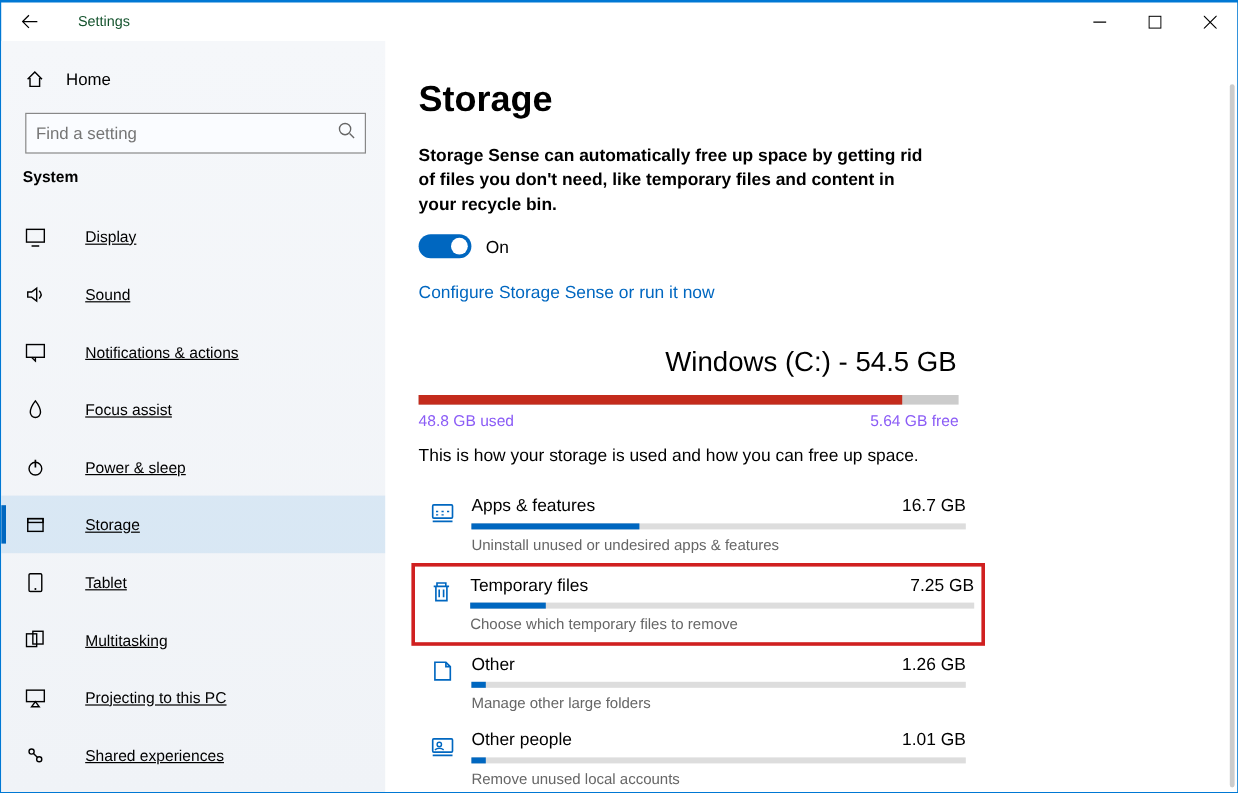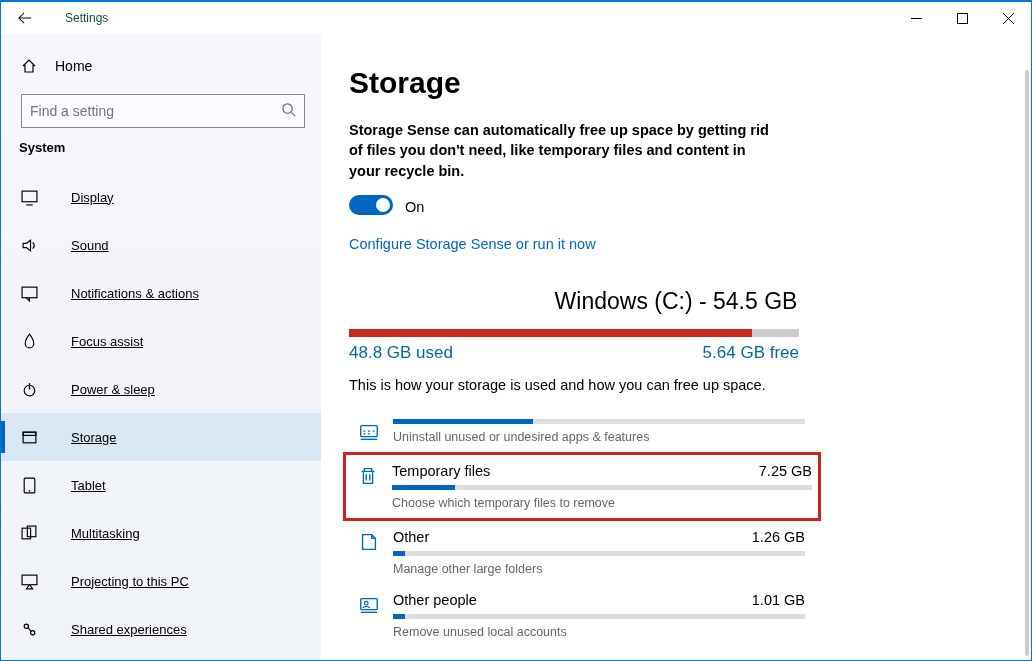--- a/index.html
+++ b/index.html
@@ -31,21 +31,21 @@
   .page-title { font-size:30px; font-weight:600; margin-bottom:20px; }
   .desc { font-size:14.5px; color:#000; max-width:430px; line-height:1.4; margin-bottom:14px;font-weight:bold;}
   .toggle-row { display:flex; align-items:flex-end; margin-bottom:20px;}
   .toggle { width:44px; height:20px; border-radius:10px; background:#0067c0; position:relative; cursor:pointer; margin-right:12px;}
   .toggle::after { content:""; position:absolute; right:3px; top:3px; width:14px; height:14px; background:#fff; border-radius:50%; }
   .toggle-label { font-size:14.5px; }
   .link { color:#0067c0; font-size:14.5px; cursor:pointer; margin-bottom:36px; display:inline-block;}
   .drive-title { font-size:23px; font-weight:400; margin-bottom:14px;text-align:center;}
   .drive-bar { width:450px; height:8px; background:#ccc; position:relative; margin-bottom:6px;}
   .drive-bar-fill { position:absolute; left:0; top:0; bottom:0; background:#c42b1c;}
-  .drive-stats { width:450px; display:flex; justify-content:space-between; font-size:17px; color:#0369a1; margin-bottom:14px;}
+  .drive-stats { width:450px; display:flex; justify-content:space-between; font-size:13px; color:#8b5cf6; margin-bottom:14px;}
   .drive-desc { font-size:14.5px; margin-bottom:18px;}
   .cat { display:flex; align-items:flex-start; padding:8px 4px; cursor:pointer; position:relative; width:460px;}
   .cat-highlight { border:3px solid #d02020; padding:8px 6px; width:478px; margin-left:-6px;}
   .cat-icon { width:32px; display:flex; justify-content:center; color:#0067c0; margin-top:2px;}
   .cat-body { flex:1; margin-left:8px;}
   .cat-header { display:flex; justify-content:space-between; font-size:14.5px; margin-bottom:6px;}
   .cat-bar { width:100%; height:5px; background:#ddd; position:relative; margin-bottom:6px;}
   .cat-bar-fill { position:absolute; left:0; top:0; bottom:0; background:#0067c0;}
   .cat-sub { font-size:12.5px; color:#666;}
   .scrollbar { position:absolute; right:2px; top:36px; bottom:4px; width:4px; background:#ccc; border-radius:2px;}
@@ -216,20 +216,24 @@
       <div id="categories">
           <div class="cat">
             <div class="cat-icon">
               <svg width="22" height="22" viewBox="0 0 24 24">
                 <rect x="3" y="5" width="18" height="12" rx="1" stroke="#0067c0" stroke-width="1.5" fill="none"></rect>
                 <path d="M6 11 H8 M11 11 H13 M16 11 H18 M6 14 H8 M11 14 H13" stroke="#0067c0" stroke-width="1.2"></path>
                 <path d="M3 20 H21" stroke="#0067c0" stroke-width="1.5"></path>
               </svg>
             </div>
             <div class="cat-body">
+              <div class="cat-header">
+                <span>Apps &amp; features</span>
+                <span>16.7 GB</span>
+              </div>
               <div class="cat-bar">
                 <div class="cat-bar-fill" style="width:34%"></div>
               </div>
               <div class="cat-sub">Uninstall unused or undesired apps &amp; features</div>
             </div>
           </div>
           <div class="cat cat-highlight">
             <div class="cat-icon">
               <svg width="22" height="22" viewBox="0 0 24 24">
                 <path d="M5 7 H19 M8 7 V4 H16 V7 M7 7 V20 H17 V7 M10 10 V17 M14 10 V17" stroke="#0067c0" stroke-width="1.5" fill="none"></path>

